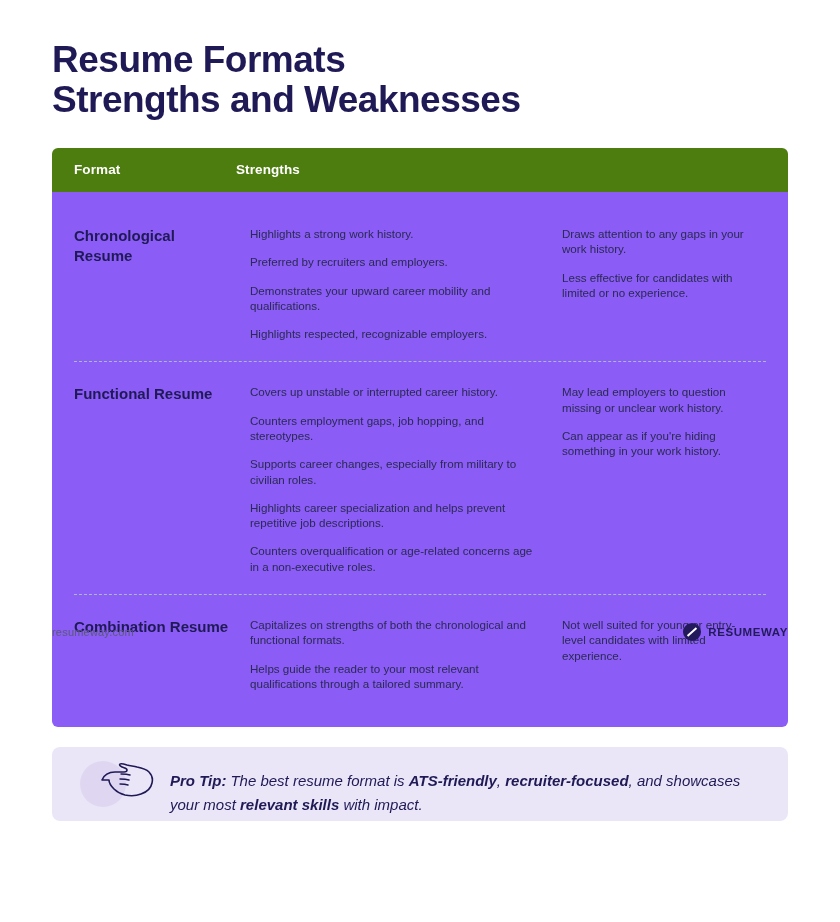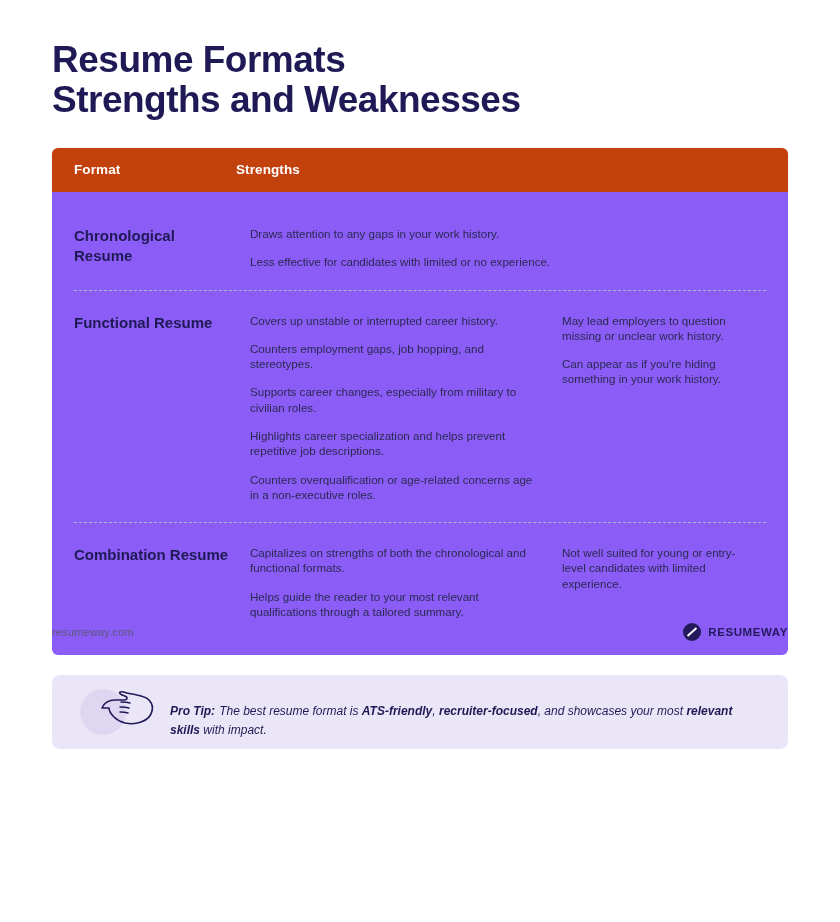--- a/index.html
+++ b/index.html
@@ -31,21 +31,21 @@
     color: #1f1a56;
   }
   .title .line {
     display: block;
   }
   
   .table {
     margin-top: 28px;
   }
   .thead {
-    background: #c2410c;
+    background: #4d7c0f;
     border-radius: 6px 6px 0 0;
     display: flex;
     align-items: center;
     height: 44px;
     padding: 0 22px;
     box-sizing: border-box;
   }
   .thead .th {
     color: #ffffff;
     font-size: 13.5px;
@@ -114,21 +114,21 @@
     height: 46px;
     border-radius: 50%;
     background: #dfd7f1;
   }
   .hand-icon {
     position: absolute;
     left: 18px;
     top: 13px;
   }
   .protip-text {
-    font-size: 12px;
+    font-size: 15px;
     line-height: 1.6;
     color: #1f1a56;
     font-style: italic;
     margin-top: 18px;
   }
   .protip-label {
     font-weight: bold;
     font-style: italic;
     margin-right: 4px;
   }
@@ -192,20 +192,26 @@
 
     <div class="thead">
       <div class="th col-format">Format</div>
       <div class="th col-str">Strengths</div>
     </div>
 
     <div class="tbody">
 
       <div class="row">
         <div class="rowname col-format">Chronological Resume</div>
+        <div class="bullets col-str">
+          <p>Highlights a strong work history.</p>
+          <p>Preferred by recruiters and employers.</p>
+          <p>Demonstrates your upward career mobility and qualifications.</p>
+          <p>Highlights respected, recognizable employers.</p>
+        </div>
         <div class="bullets col-weak">
           <p>Draws attention to any gaps in your work history.</p>
           <p>Less effective for candidates with limited or no experience.</p>
         </div>
       </div>
 
       <div class="row">
         <div class="rowname col-format">Functional Resume</div>
         <div class="bullets col-str">
           <p>Covers up unstable or interrupted career history.</p>

